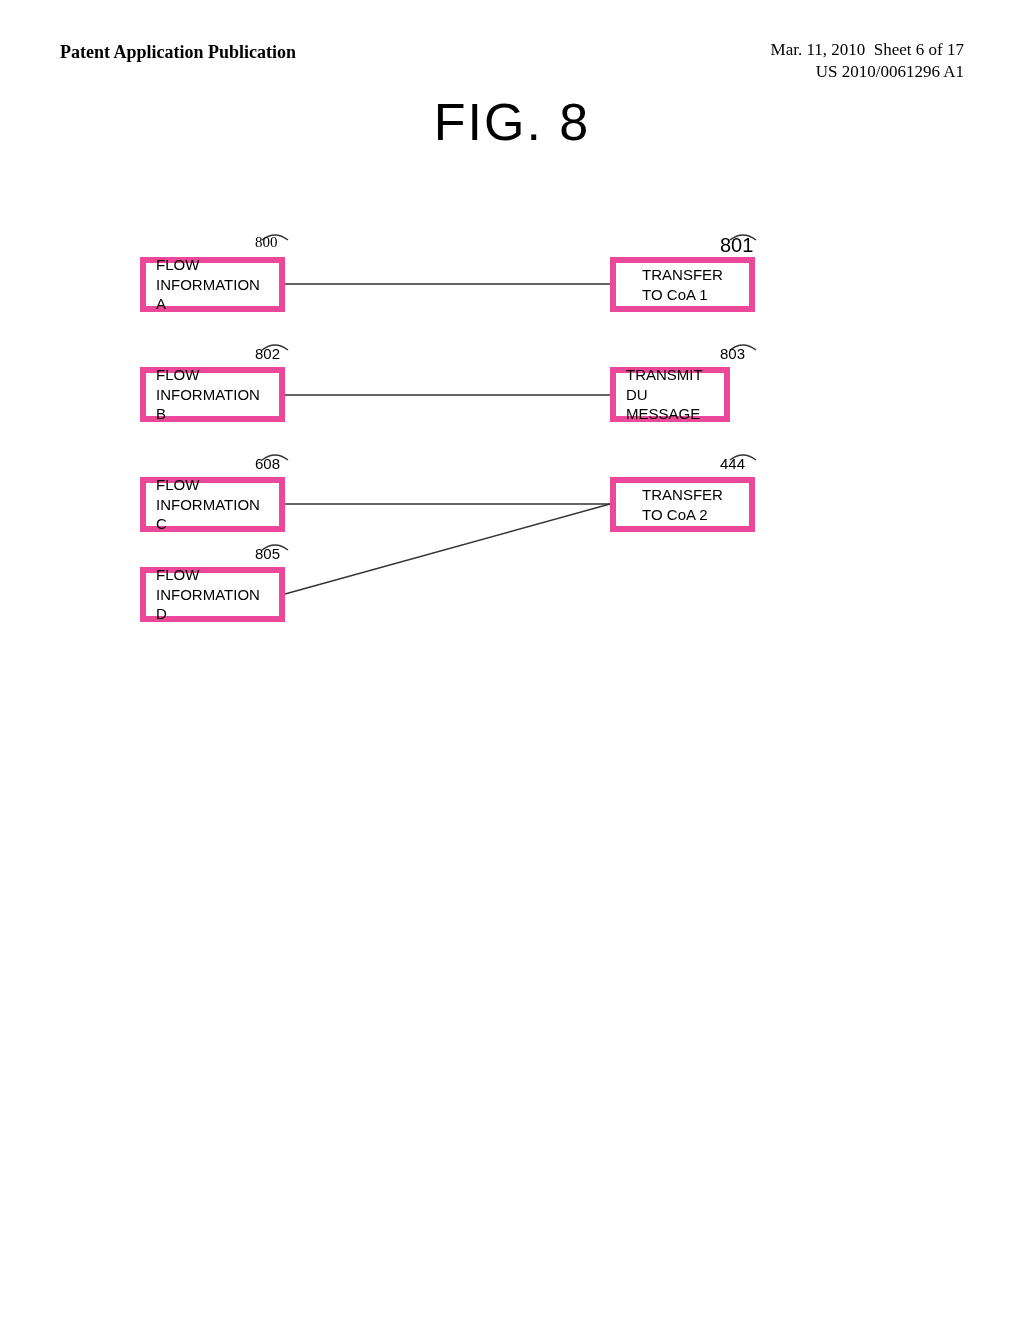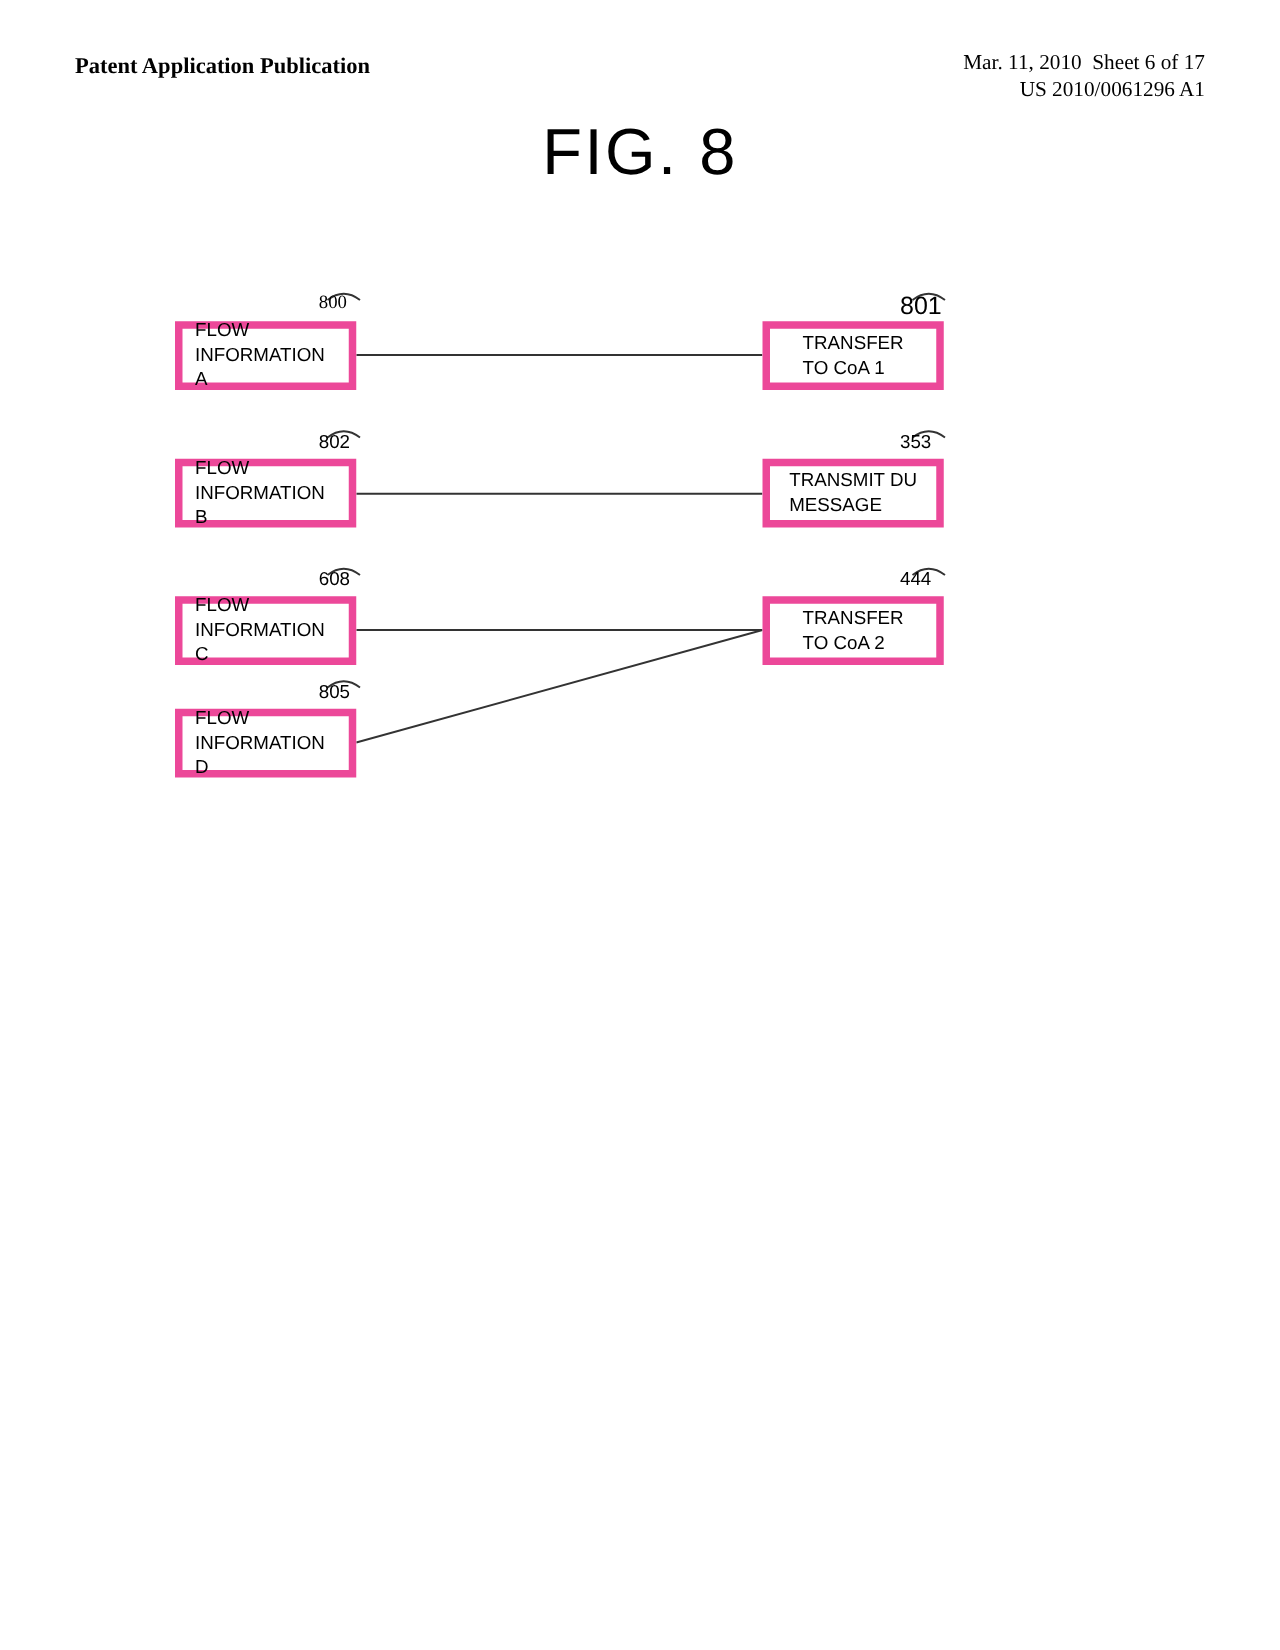--- a/index.html
+++ b/index.html
@@ -135,32 +135,32 @@
 
       <line x1="225" y1="193" x2="550" y2="193" stroke="#333" stroke-width="1.5"></line>
 
       <line x1="225" y1="302" x2="550" y2="302" stroke="#333" stroke-width="1.5"></line>
       <line x1="225" y1="392" x2="550" y2="302" stroke="#333" stroke-width="1.5"></line>
     </svg>
 
     <div style="position:absolute; left:195px; top:32px; font-size:15px; font-family:Liberation Serif, serif;">800</div>
     <div style="position:absolute; left:660px; top:32px; font-size:20px; font-family:Arial,sans-serif;">801</div>
     <div style="position:absolute; left:195px; top:143px; font-size:15px; font-family:Arial,sans-serif;">802</div>
-    <div style="position:absolute; left:660px; top:143px; font-size:15px; font-family:Arial,sans-serif;">353</div>
+    <div style="position:absolute; left:660px; top:143px; font-size:15px; font-family:Arial,sans-serif;">803</div>
     <div style="position:absolute; left:195px; top:253px; font-size:15px; font-family:Arial,sans-serif;">608</div>
     <div style="position:absolute; left:660px; top:253px; font-size:15px; font-family:Arial,sans-serif;">444</div>
     <div style="position:absolute; left:195px; top:343px; font-size:15px; font-family:Arial,sans-serif;">805</div>
 
     <div class="box" style="left:80px; top:55px; width:145px; height:55px;">FLOW<br>INFORMATION A</div>
 
     <div class="box" style="left:550px; top:55px; width:145px; height:55px;">TRANSFER<br>TO CoA 1</div>
 
     <div class="box" style="left:80px; top:165px; width:145px; height:55px;">FLOW<br>INFORMATION B</div>
 
-    <div class="box" style="left:550px; top:165px; width:145px; height:55px;">TRANSMIT DU<br>MESSAGE</div>
+    <div class="box" style="left:550px; top:165px; width:120px; height:55px;">TRANSMIT DU<br>MESSAGE</div>
 
     <div class="box" style="left:80px; top:275px; width:145px; height:55px;">FLOW<br>INFORMATION C</div>
 
     <div class="box" style="left:550px; top:275px; width:145px; height:55px;">TRANSFER<br>TO CoA 2</div>
 
     <div class="box" style="left:80px; top:365px; width:145px; height:55px;">FLOW<br>INFORMATION D</div>
 
   </div>
 </div>
 

